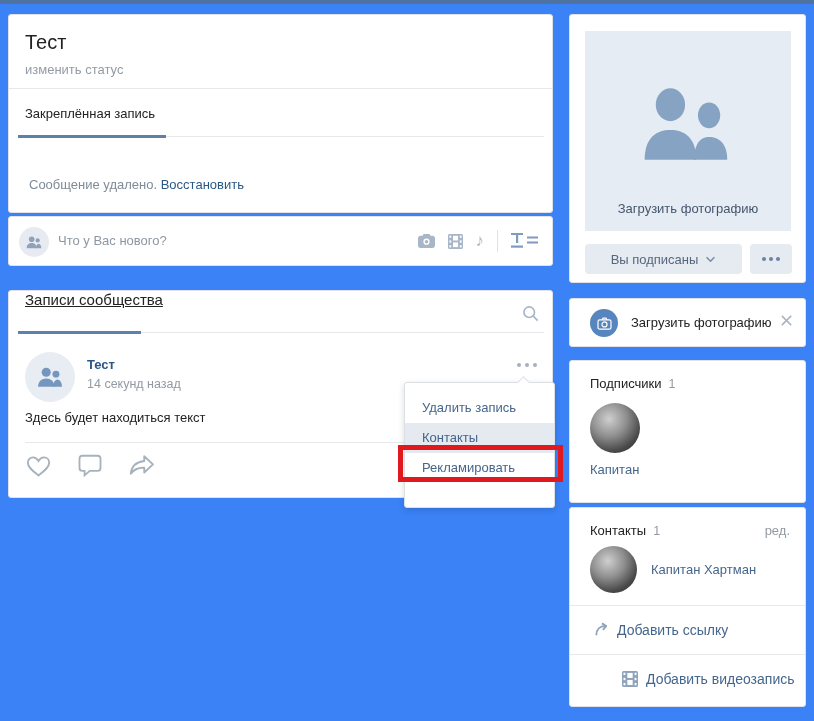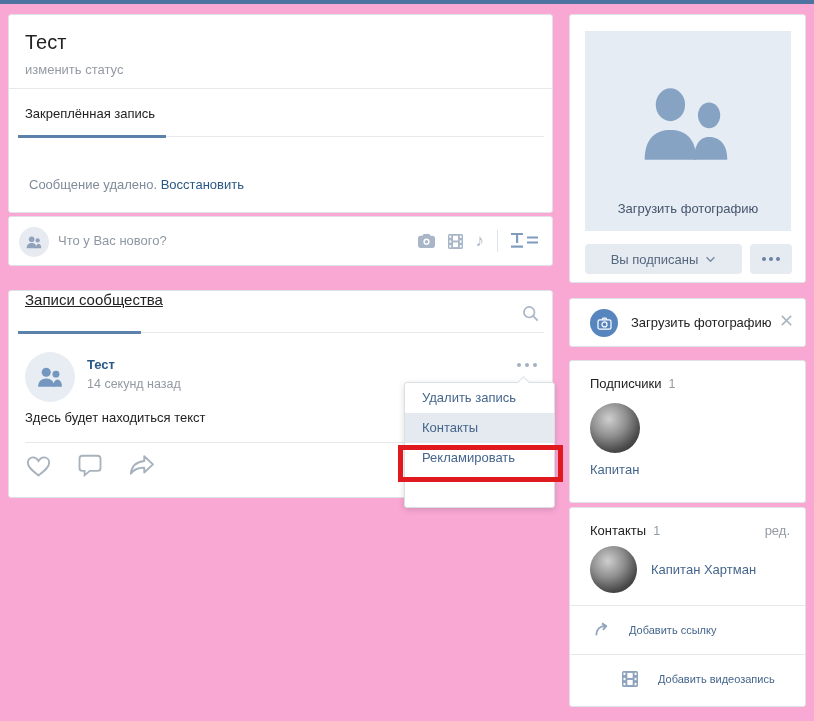--- a/index.html
+++ b/index.html
@@ -1,17 +1,17 @@
 <!DOCTYPE html>
 <html><head>
 <meta charset="utf-8">
 <style>
   html,body{margin:0;padding:0;}
   body{font-family:"Liberation Sans","DejaVu Sans",sans-serif;background:#ebedf0;}
-  #screen{position:relative;width:814px;height:721px;background:#f9a8d4;overflow:hidden;}
+  #screen{position:relative;width:814px;height:721px;background:#3b82f6;overflow:hidden;}
   .card{position:absolute;background:#fff;border:1px solid #e0e2e7;border-radius:3px;box-sizing:border-box;}
   .link{color:#2a5885;cursor:pointer;}
   .mlink{color:#45668c;cursor:pointer;}
 
   
   #topbar{position:absolute;top:0;left:0;width:814px;height:4px;background:#4e73a0;}
 
   
   #card-profile{left:8px;top:14px;width:545px;height:199px;}
   #profile-title{position:absolute;left:16px;top:16px;font-size:20px;color:#222;}
@@ -43,21 +43,21 @@
   #post-author{position:absolute;left:78px;top:66px;font-size:13px;font-weight:bold;}
   #post-time{position:absolute;left:78px;top:86px;font-size:12.5px;color:#939aa3;}
   #post-menu-dots{position:absolute;left:504px;top:68px;display:flex;gap:4px;cursor:pointer;padding:4px;}
   .dot{width:4px;height:4px;border-radius:50%;background:#a5b1c0;}
   #post-text{position:absolute;left:16px;top:119px;font-size:13px;color:#222;}
   #post-div{position:absolute;left:16px;right:16px;top:151px;border-top:1px solid #e7e8ec;}
   #post-actions{position:absolute;left:16px;top:162px;display:flex;gap:25px;color:#a8b2bd;}
   .action-icon{cursor:pointer;display:flex;}
 
   
-  #dropdown{position:absolute;left:404px;top:382px;width:151px;height:126px;background:#fff;border:1px solid #dbe0e5;border-radius:3px;box-shadow:0 2px 6px rgba(0,0,0,.15);z-index:5;padding-top:0;box-sizing:border-box;}
+  #dropdown{position:absolute;left:404px;top:382px;width:151px;height:126px;background:#fff;border:1px solid #dbe0e5;border-radius:3px;box-shadow:0 2px 6px rgba(0,0,0,.15);z-index:5;padding-top:10px;box-sizing:border-box;}
   #dropdown-notch{position:absolute;left:114px;top:-5px;width:8px;height:8px;background:#fff;border-left:1px solid #dbe0e5;border-top:1px solid #dbe0e5;transform:rotate(45deg);}
   .menu-item{height:30px;line-height:30px;padding-left:17px;font-size:13px;color:#45668c;cursor:pointer;}
   .menu-item.hl{background:#e4eaf0;}
   #red-box{position:absolute;left:398px;top:445px;width:165px;height:37px;border:5px solid #e0191f;z-index:6;box-sizing:border-box;}
 
   
   #card-cover{left:569px;top:14px;width:237px;height:269px;}
   #cover-box{position:absolute;left:15px;top:16px;width:206px;height:200px;background:#e6ecf3;cursor:pointer;}
   #cover-glyph{position:absolute;left:50px;top:55px;}
   #cover-label{position:absolute;left:0;right:0;bottom:15px;text-align:center;font-size:13px;color:#45556d;}
@@ -79,21 +79,21 @@
   #card-contacts{left:569px;top:507px;width:237px;height:200px;}
   #contacts-edit{position:absolute;right:15px;top:15px;font-size:13px;color:#939aa3;cursor:pointer;}
   #contact-avatar{position:absolute;left:20px;top:38px;width:47px;height:47px;border-radius:50%;background:radial-gradient(circle at 38% 32%,#cfcfcf 0%,#8f8f8f 38%,#4a4a4a 70%,#232323 100%);cursor:pointer;}
   #contact-name{position:absolute;left:81px;top:54px;font-size:13px;}
   #contacts-div1{position:absolute;left:0;right:0;top:97px;border-top:1px solid #e7e8ec;}
   #contacts-div2{position:absolute;left:0;right:0;top:146px;border-top:1px solid #e7e8ec;}
   .side-action{position:absolute;left:0;right:0;height:49px;display:flex;align-items:center;cursor:pointer;}
   #action-link{top:97px;}
   #action-video{top:146px;padding-left:28px;}
   .side-action .sicon{margin-left:24px;color:#8fa3bd;display:flex;}
-  .side-action .slabel{margin-left:20px;font-size:11px;color:#45668c;}
+  .side-action .slabel{margin-left:8px;font-size:14px;color:#45668c;}
 </style>
 </head>
 <body>
 
 <div id="screen">
   <div id="topbar"></div>
 
   <div class="card" id="card-profile">
     <div id="profile-title">Тест</div>
     <div id="profile-status">изменить статус</div>

